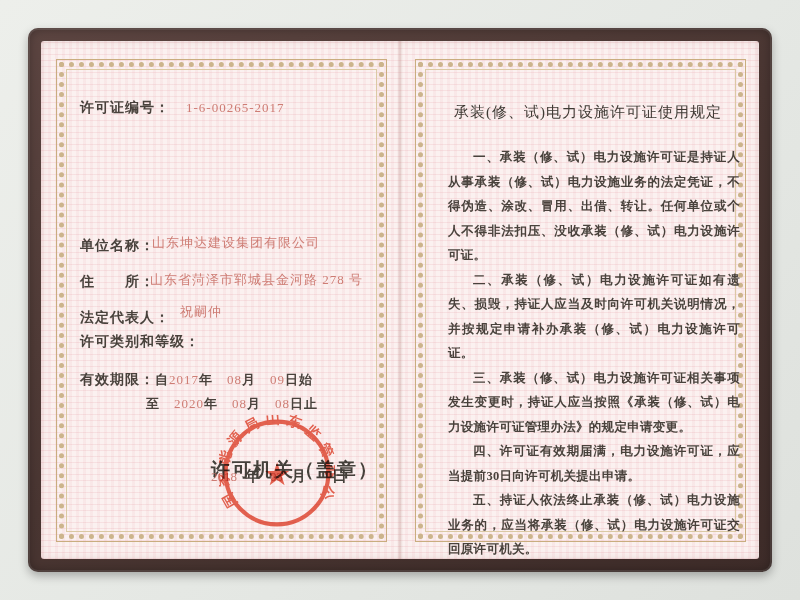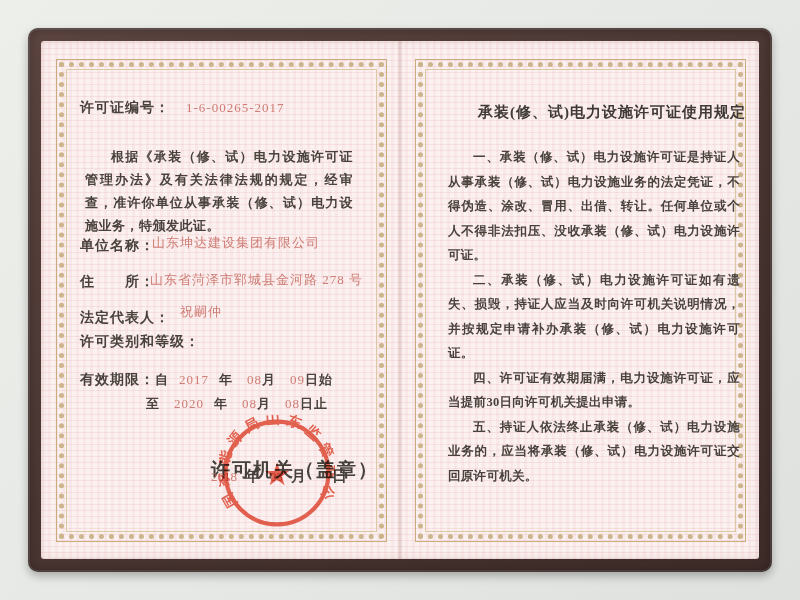--- a/index.html
+++ b/index.html
@@ -48,52 +48,51 @@
   .field-label{position:absolute;left:39px;}
   .field-value{position:absolute;font-size:13px;}
 
   .classes{position:absolute;left:177px;top:272px;font-size:12px;line-height:13px;letter-spacing:1px;}
   .classes span{display:block;}
 
   .valid-row{position:absolute;font-size:13px;font-weight:bold;color:#49423c;letter-spacing:1px;white-space:nowrap;}
   .valid-row .red-val{font-weight:normal;font-size:13px;}
   .v1{left:39px;top:330px;}
   .v2{left:105px;top:354px;}
-  .valid-row .g{margin-left:10px;}
+  .valid-row .g{}
   .valid-row .g2{margin-left:14px;}
 
   .authority{left:170px;top:416px;font-size:19px;font-weight:bold;letter-spacing:2px;color:#44403a;}
   .date-line{left:170px;top:416px;font-size:15px;font-weight:bold;letter-spacing:2px;color:#44403a;white-space:nowrap;margin-top:10px;}
   .date-line .red-val{font-size:13px;font-weight:normal;letter-spacing:0;}
   .date-line .du{margin-left:8px;}
   .date-line .dd{margin-left:24px;}
 
   .seal{position:absolute;left:178px;top:374px;width:116px;height:116px;opacity:.82;mix-blend-mode:multiply;}
 
-  .reg-title{position:absolute;left:30px;right:13px;top:62px;text-align:right;
-             font-size:15px;font-weight:bold;letter-spacing:1px;color:#3f3a34;}
+  .reg-title{position:absolute;left:30px;right:13px;top:62px;text-align:center;
+             font-size:15px;font-weight:normal;letter-spacing:1px;color:#3f3a34;}
   .reg-body{position:absolute;left:48px;top:104px;width:292px;}
   .reg-body p{margin:0;font-size:12.5px;font-weight:bold;line-height:24.5px;letter-spacing:.3px;
               text-indent:2em;text-align:justify;color:#49423c;}
 </style>
 </head>
 <body>
 
 <div class="photo">
   <div class="cover">
     <div class="pages">
 
       <div class="page left-page">
         <div class="ornate-frame"></div>
 
         <div class="abs lic-row">
           <span class="lbl">许可证编号：</span><span class="red-val">1-6-00265-2017</span>
         </div>
 
-        <p class="abs intro">根据《承装（修、试）电力设施许可证管理办法》及有关法律法规的规定，经审查，准许你单位从事承装（修、试）电力设施业务，特颁发此证。</p>
 
         <span class="field-label lbl" style="top:196px;">单位名称：</span>
         <span class="field-value red-val" style="left:111px;top:193px;">山东坤达建设集团有限公司</span>
 
         <span class="field-label lbl" style="top:232px;text-align:center;">住　　所：</span>
         <span class="field-value red-val" style="left:109px;top:230px;">山东省菏泽市郓城县金河路 278 号</span>
 
         <span class="field-label lbl" style="top:268px;">法定代表人：</span>
         <span class="field-value red-val" style="left:139px;top:262px;">祝嗣仲</span>
 
@@ -125,20 +124,21 @@
       </div>
 
       <div class="page right-page">
         <div class="ornate-frame"></div>
 
         <div class="reg-title">承装(修、试)电力设施许可证使用规定</div>
 
         <div class="reg-body">
           <p>一、承装（修、试）电力设施许可证是持证人从事承装（修、试）电力设施业务的法定凭证，不得伪造、涂改、冒用、出借、转让。任何单位或个人不得非法扣压、没收承装（修、试）电力设施许可证。</p>
           <p>二、承装（修、试）电力设施许可证如有遗失、损毁，持证人应当及时向许可机关说明情况，并按规定申请补办承装（修、试）电力设施许可证。</p>
+          <p>三、承装（修、试）电力设施许可证相关事项发生变更时，持证人应当按照《承装（修、试）电力设施许可证管理办法》的规定申请变更。</p>
           <p>四、许可证有效期届满，电力设施许可证，应当提前30日向许可机关提出申请。</p>
           <p>五、持证人依法终止承装（修、试）电力设施业务的，应当将承装（修、试）电力设施许可证交回原许可机关。</p>
         </div>
       </div>
 
       <div class="fold"></div>
     </div>
   </div>
 </div>
 

